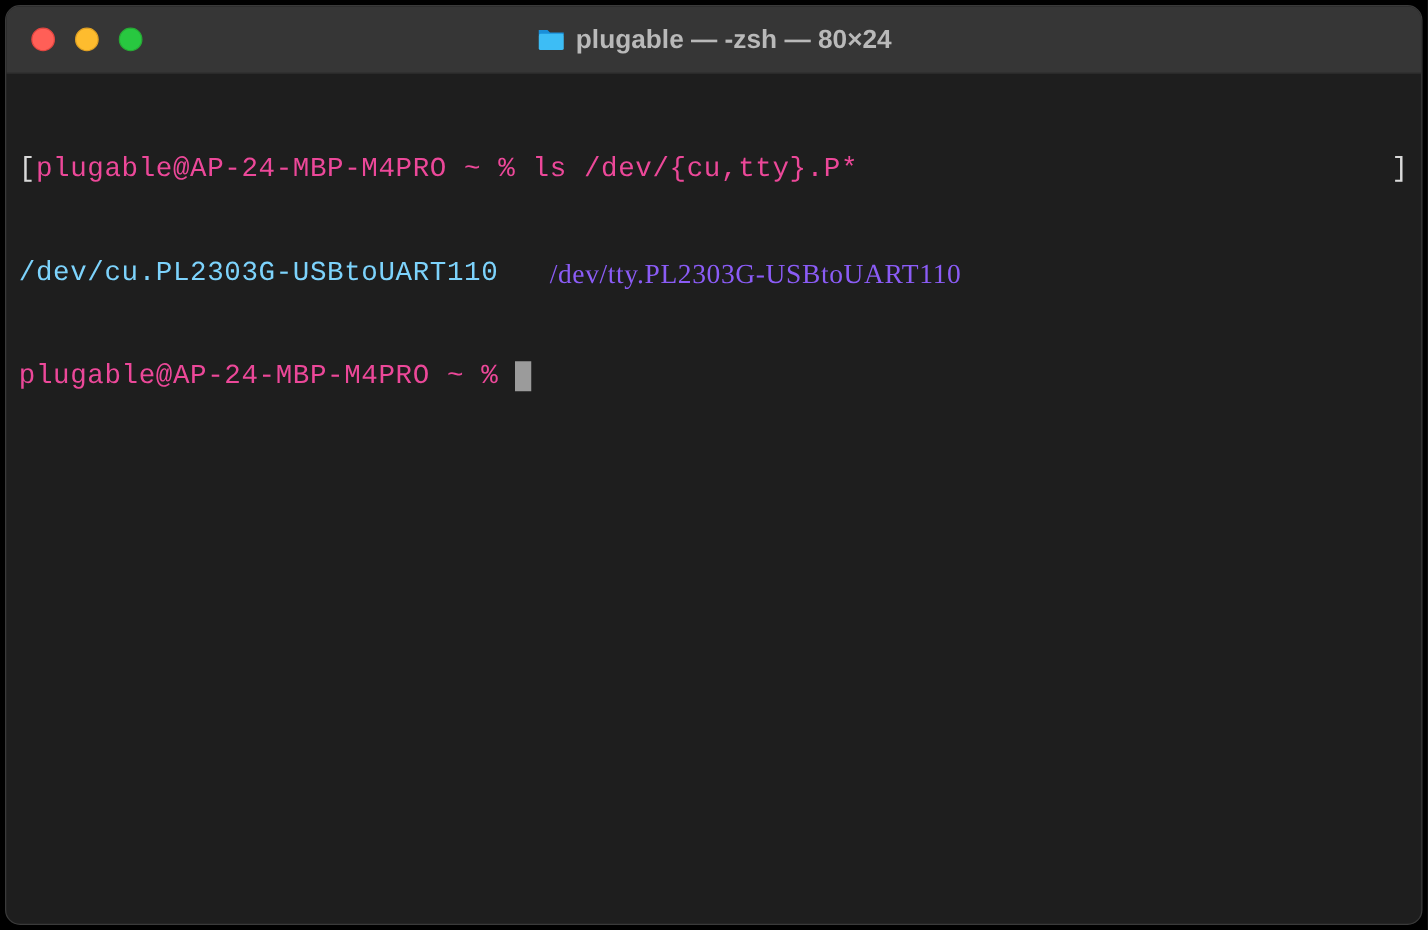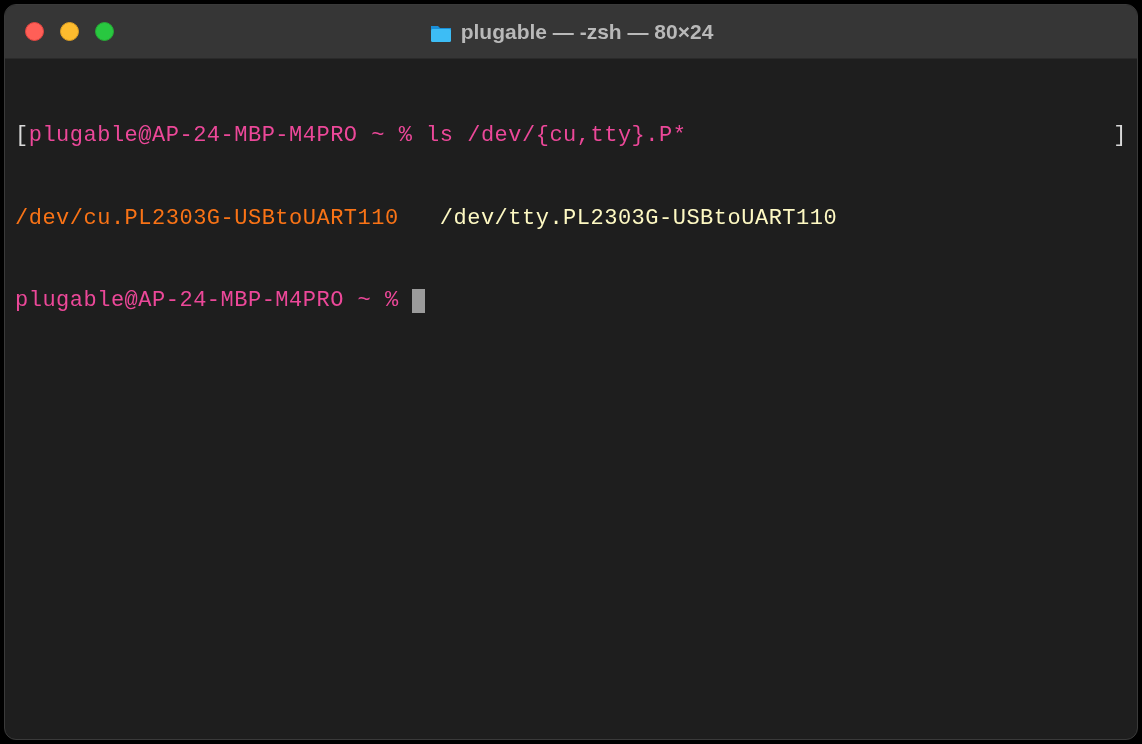--- a/index.html
+++ b/index.html
@@ -56,21 +56,21 @@
     .traffic-light.zoom {
       background: #28c840;
       border: 0.5px solid #27aa35;
     }
     .title-content {
       position: absolute;
       left: 0;
       right: 0;
       display: flex;
       justify-content: center;
-      align-items: flex-end;
+      align-items: center;
       gap: 8px;
       pointer-events: none;
     }
     .folder-icon {
       width: 24px;
       height: 20px;
       position: relative;
     }
     .folder-icon svg {
       display: block;
@@ -106,27 +106,28 @@
     .bracket-left, .bracket-right {
       color: #d9d9d9;
     }
     .prompt, .command, .output, .prompt2 {
       color: #ec4899;
     }
     .output-line {
       display: flex;
     }
     .output-item-1 {
-      color: #f97316;
+      color: #7dd3fc;
     }
     .output-gap {
       white-space: pre;
     }
     .output-item-2 {
-      color: #fef9c3;
+      color: #8b5cf6;
+      font-family: Liberation Serif, serif;
     }
     .cursor-block {
       display: inline-block;
       width: 13px;
       height: 24px;
       background: #9b9b9b;
       vertical-align: text-bottom;
       transform: translateY(2px);
     }
   </style>

